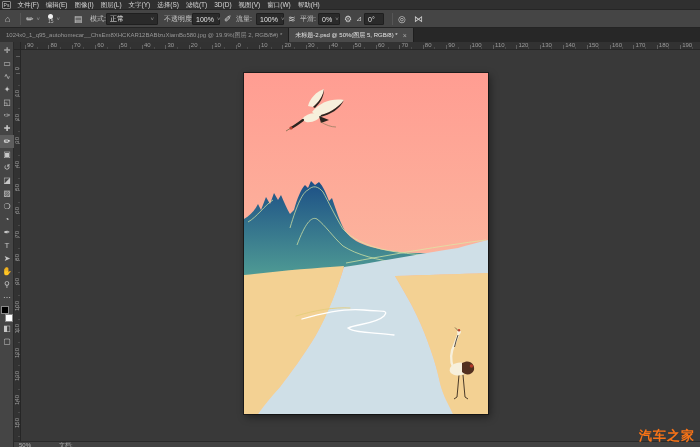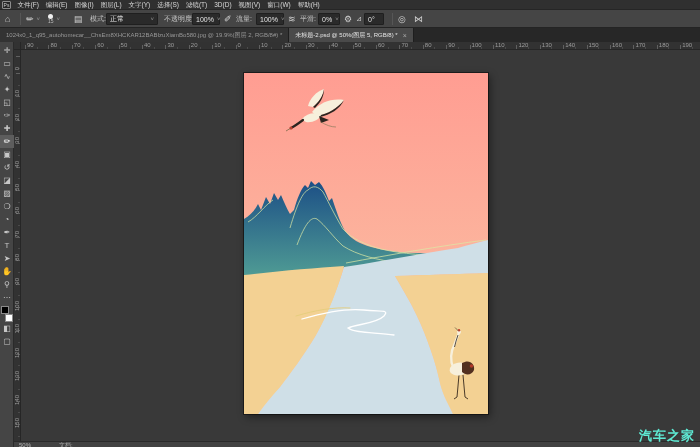--- a/index.html
+++ b/index.html
@@ -67,21 +67,21 @@
     box-shadow:0 0 0 1px rgba(0,0,0,.45),2px 3px 8px rgba(0,0,0,.45);}
   #canvas svg{display:block;}
 
   
   #statusbar{position:absolute;left:14px;top:441px;width:686px;height:6px;background:#424242;
     border-top:1px solid #2a2a2a;display:flex;align-items:flex-start;color:#b5b5b5;font-size:6px;line-height:6px;}
   #status-zoom{margin-left:5px;}
   #status-info{margin-left:28px;color:#a5a5a5;}
 
   
-  #watermark{position:absolute;right:5px;bottom:2px;color:#5eead4;font-size:13px;font-weight:bold;
+  #watermark{position:absolute;right:5px;bottom:2px;color:#f97316;font-size:13px;font-weight:bold;
     letter-spacing:1px;z-index:50;}
 </style>
 </head>
 <body>
 
 <div id="app">
 
   <div id="menubar">
     <div id="ps-logo">Ps</div>
     <div id="menu-items" style="display: flex;">

